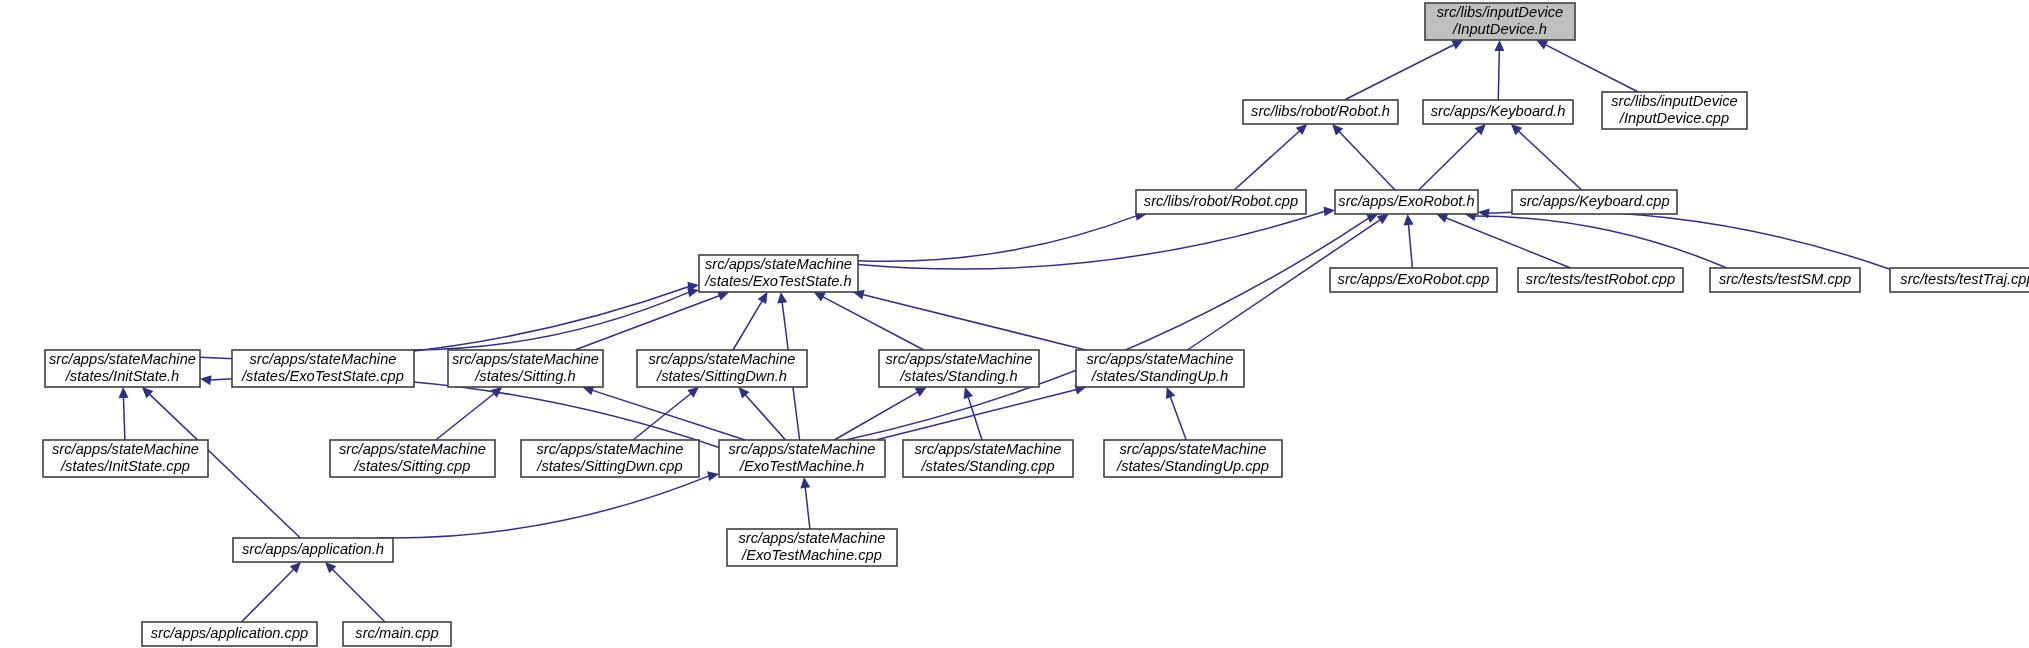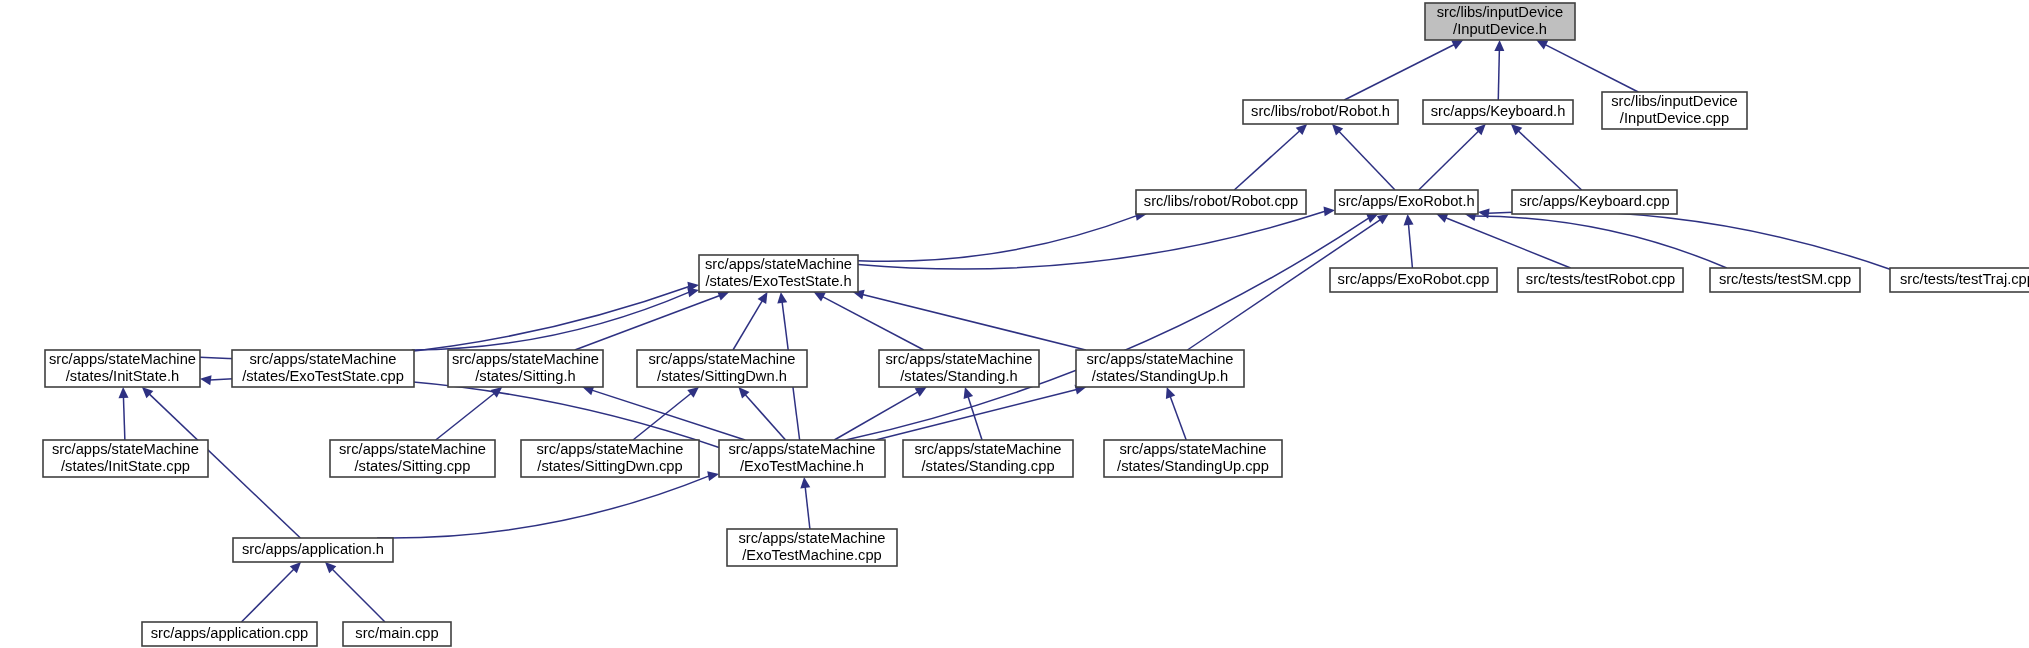--- a/index.html
+++ b/index.html
@@ -1,17 +1,17 @@
 <!DOCTYPE html>
 <html><head>
 <meta charset="utf-8">
 <style>
   html,body{margin:0;padding:0;background:#ffffff;}
   body{width:2029px;height:648px;overflow:hidden;font-family:"Liberation Sans",sans-serif;}
-  #graph{position:relative;width:1832px;height:648px;}
+  #graph{position:relative;width:1832px;height:648px;font-style:italic;}
   svg{position:absolute;left:0;top:0;width:2029px;height:648px;}
   .node-label{font-family:"Liberation Sans",sans-serif;font-size:14.7px;fill:#000000;
     text-anchor:middle;dominant-baseline:middle;white-space:pre;}
   .node-box{stroke:#404040;stroke-width:1.6px;}
   .edge{fill:none;stroke:#2e3182;stroke-width:1.5px;}
   .arrowhead{fill:#2e3182;stroke:none;}
 </style>
 </head>
 <body>
 

